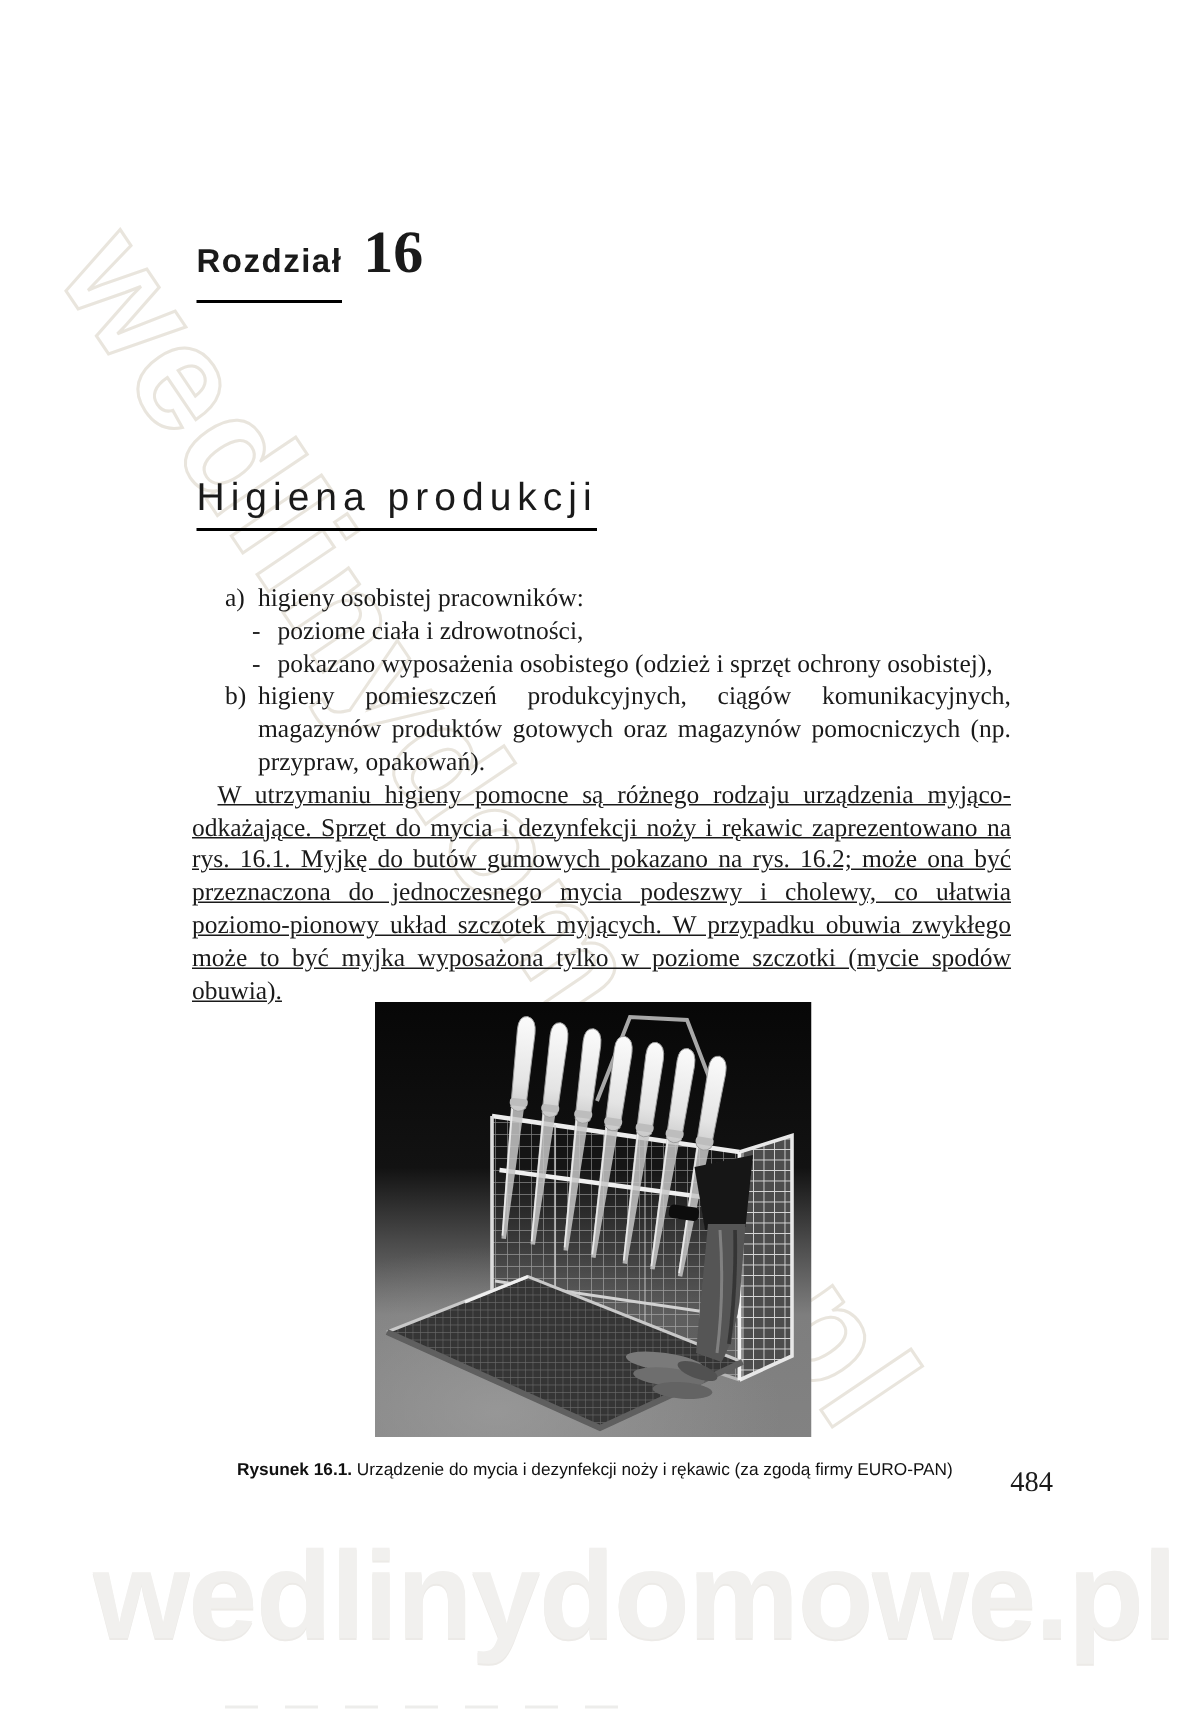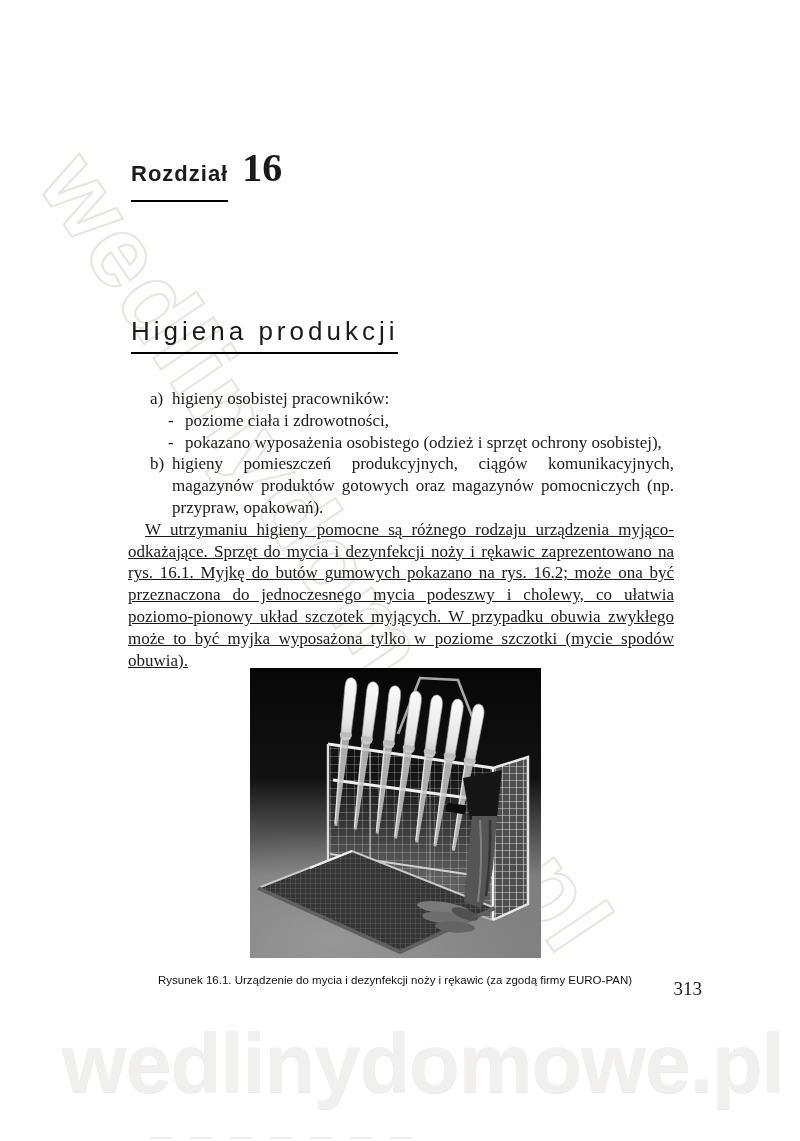--- a/index.html
+++ b/index.html
@@ -98,21 +98,21 @@
     position:absolute;left:128px;top:974px;width:574px;
     z-index:2;
   }
   .caption{
     margin-left:30px;
     font-family:"Liberation Sans", sans-serif;
     font-size:11.5px;
     color:#111;
     white-space:nowrap;
   }
-  .caption-label{font-weight:normal;text-align:right;}
+  .caption-label{font-weight:bold;text-align:right;}
   .page-number{
     position:absolute;right:0;top:4px;
     font-family:"Liberation Serif", serif;
     font-size:19px;
   }
 </style>
 </head>
 <body>
 
 <div class="page">
@@ -242,16 +242,16 @@
         <ellipse cx="205" cy="259" rx="20" ry="5.5" fill="#636363" transform="rotate(4 205 259)"></ellipse>
         <ellipse cx="215" cy="246" rx="14" ry="5" fill="#515151" transform="rotate(20 215 246)"></ellipse>
       </g>
     </g>
   </svg>
 
   <div class="caption-row">
     <div class="caption">
       <span class="caption-label">Rysunek 16.1.</span><span> Urządzenie do mycia i dezynfekcji noży i rękawic (za zgodą firmy EURO-PAN)</span>
     </div>
-    <div class="page-number">313</div>
+    <div class="page-number">484</div>
   </div>
 
 </div>
 
 </body></html>

